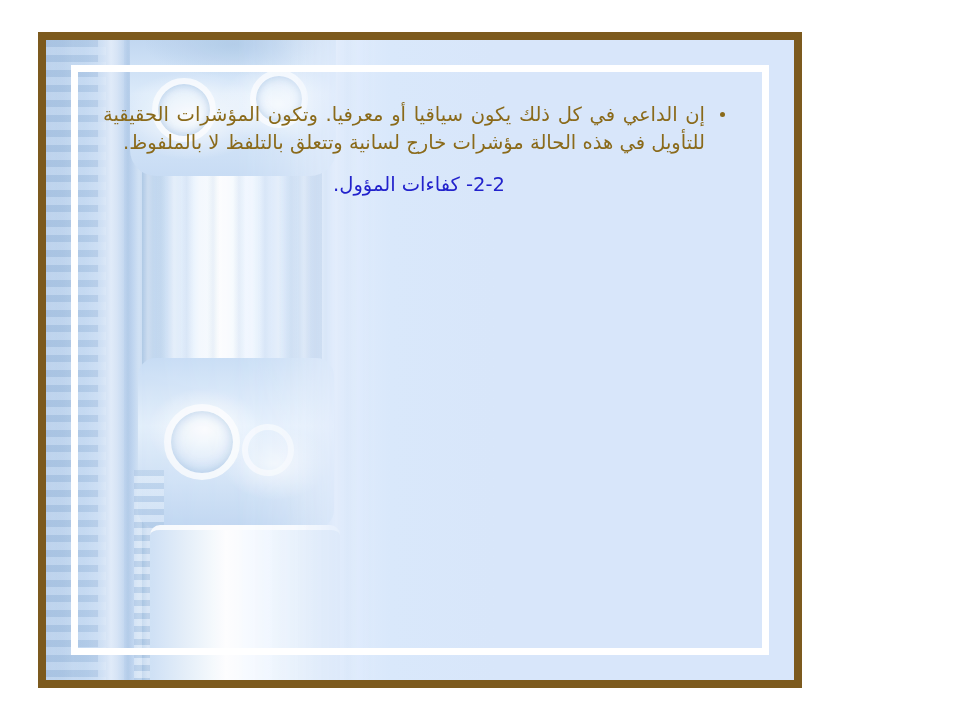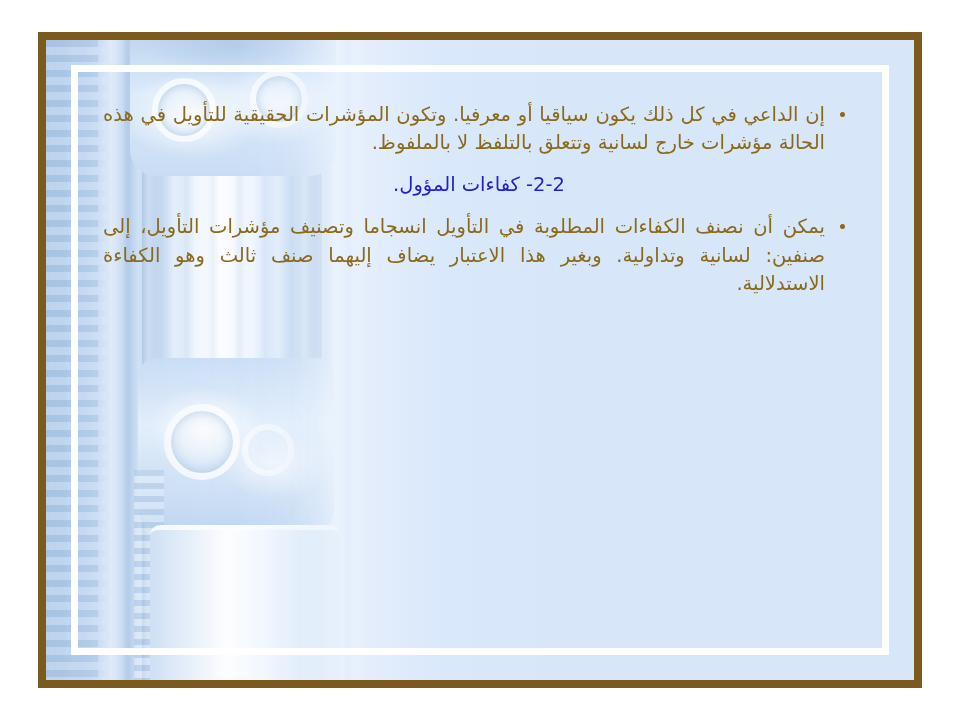--- a/index.html
+++ b/index.html
@@ -8,21 +8,21 @@
     width:960px;height:720px;
     background:#ffffff;
     font-family:"DejaVu Sans","Liberation Sans",sans-serif;
     overflow:hidden;
   }
 
   
   #slide{
     position:absolute;
     left:38px; top:32px;
-    width:884px; height:656px;
+    width:764px; height:656px;
     box-sizing:border-box;
     border:8px solid var(--frame, #7c5a1e);
     background:#86efac;
     overflow:hidden;
   }
 
   
   .bg-base{
     position:absolute; inset:0;
     background:
@@ -241,20 +241,15 @@
     <ul class="bullets">
 
       <li style="color: rgb(138, 106, 26);">
         <p>إن الداعي في كل ذلك يكون سياقيا أو معرفيا. وتكون المؤشرات الحقيقية للتأويل في هذه الحالة مؤشرات خارج لسانية وتتعلق بالتلفظ لا بالملفوظ.</p>
       </li>
 
     </ul>
 
     <div class="heading-blue" style="color: rgb(34, 34, 204);">2-2- كفاءات المؤول.</div>
 
-    <ul class="bullets">
-      <li style="color: rgb(138, 106, 26);">
-        <p>يمكن أن نصنف الكفاءات المطلوبة في التأويل انسجاما وتصنيف مؤشرات التأويل، إلى صنفين: لسانية وتداولية. وبغير هذا الاعتبار يضاف إليهما صنف ثالث وهو الكفاءة الاستدلالية.</p>
-      </li>
-    </ul>
   </div>
 
 </div>
 
 </body></html>

